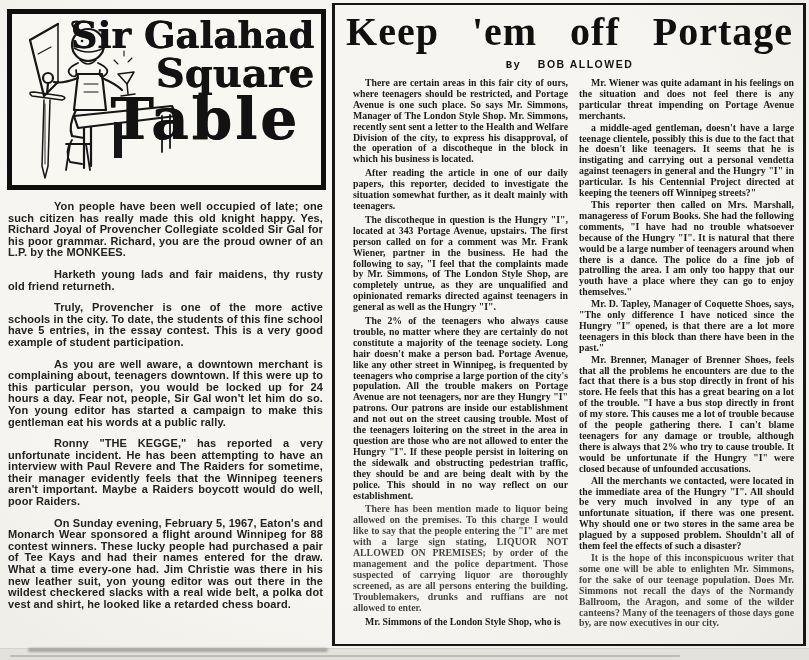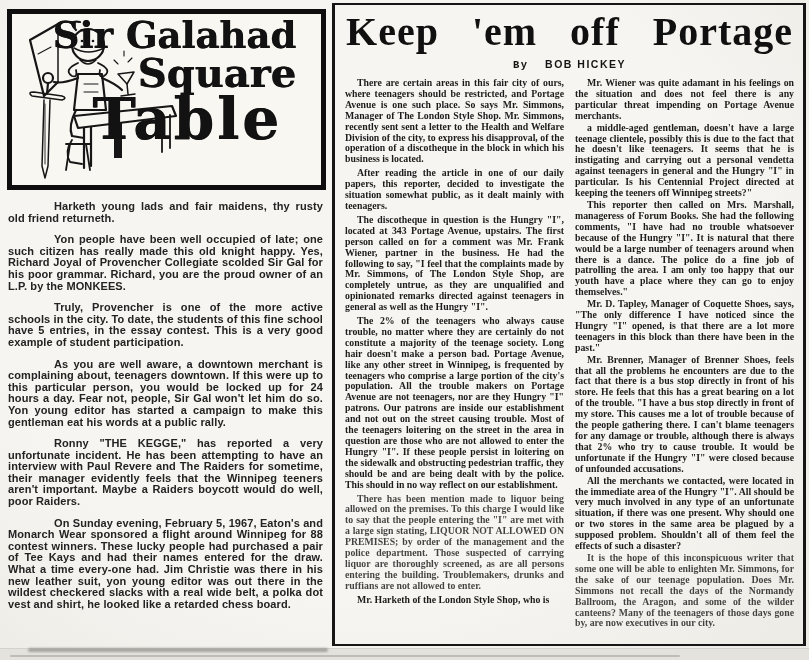--- a/index.html
+++ b/index.html
@@ -15,21 +15,21 @@
     display: flex;
   }
   
   .left-col { width: 331px; flex: none; padding: 9px 5px 0 7px; }
   .illus-box {
     height: 181px; border: 5px solid #0e0e0e; position: relative;
     background: #f8f7f2; overflow: hidden;
   }
   .knight { position: absolute; left: 2px; top: 4px; }
   .gothic-title {
-    position: absolute; top: 4px; right: 25px; text-align: right;
+    position: absolute; top: 4px; right: 7px; text-align: right;
     font-family: "DejaVu Serif", serif; font-weight: bold; color: #121212;
     line-height: 0.96; text-shadow: 0.6px 0 0 #121212;
   }
   .gothic-title span { display: block; }
   .t1 { font-size: 37px; }
   .t2 { font-size: 34px; }
   .t3 { font-size: 40px; }
   .t4 { font-size: 58px; letter-spacing: 3px; padding-right: 14px; }
   .left-text {
     padding: 11px 3px 0 1px; font-size: 11px; line-height: 11.6px;
@@ -46,21 +46,21 @@
   .main-title {
     font-family: "Liberation Serif", serif; font-size: 40px; font-weight: bold;
     text-align: center; margin: 3px 0 0 0; color: #101010;
     word-spacing: 22px; letter-spacing: 1px; white-space: nowrap;
   }
   .byline {
     text-align: center; font-weight: bold; font-size: 10.5px;
     letter-spacing: 1.5px; color: #141414; margin: 3px 0 7px 0;
   }
   .byline .by { margin-right: 12px; font-family: Liberation Mono, monospace; }
-  .cols { display: flex; gap: 11px; }
+  .cols { display: flex; gap: 11px; margin-left: 8px; }
   .col {
     width: 50%; font-family: "Liberation Serif", serif; font-weight: bold;
     font-size: 9.8px; line-height: 10.9px; text-align: justify; color: #1c1c1c;
   }
   .col p { margin: 0; text-indent: 12px; }
   .col1 p { margin-bottom: 3px; }
   .col2 p { margin-bottom: 1px; }
   .faded { opacity: 0.82; }
   
   .scan-strip {
@@ -117,44 +117,44 @@
           <path d="M52 126 L76 126 M56 126 L52 152 M72 126 L76 152" stroke-width="1.8"></path>
         </g>
       </svg>
       <div class="gothic-title">
         <span class="t1">Sir Galahad</span>
         <span class="t3">Square</span>
         <span class="t4">Table</span>
       </div>
     </div>
     <div class="left-text">
+      <p>Yon people have been well occupied of late; one such citizen has really made this old knight happy. Yes, Richard Joyal of Provencher Collegiate scolded Sir Gal for his poor grammar. Richard, you are the proud owner of an L.P. by the MONKEES.</p>
       <p>Harketh young lads and fair maidens, thy rusty old friend returneth.</p>
-      <p>Yon people have been well occupied of late; one such citizen has really made this old knight happy. Yes, Richard Joyal of Provencher Collegiate scolded Sir Gal for his poor grammar. Richard, you are the proud owner of an L.P. by the MONKEES.</p>
       <p>Truly, Provencher is one of the more active schools in the city. To date, the students of this fine school have 5 entries, in the essay contest. This is a very good example of student participation.</p>
       <p>As you are well aware, a downtown merchant is complaining about, teenagers downtown. If this were up to this particular person, you would be locked up for 24 hours a day. Fear not, people, Sir Gal won't let him do so. Yon young editor has started a campaign to make this gentleman eat his words at a public rally.</p>
       <p>Ronny "THE KEGGE," has reported a very unfortunate incident. He has been attempting to have an interview with Paul Revere and The Raiders for sometime, their manager evidently feels that the Winnipeg teeners aren't important. Maybe a Raiders boycott would do well, poor Raiders.</p>
       <p>On Sunday evening, February 5, 1967, Eaton's and Monarch Wear sponsored a flight around Winnipeg for 88 contest winners. These lucky people had purchased a pair of Tee Kays and had their names entered for the draw. What a time every-one had. Jim Christie was there in his new leather suit, yon young editor was out there in the wildest checkered slacks with a real wide belt, a polka dot vest and shirt, he looked like a retarded chess board.</p>
 
     </div>
   </div>
 
   <div class="right-box">
     <h1 class="main-title">Keep 'em off Portage</h1>
     <div class="byline">
       <span class="by">By</span>
-      <span class="author">BOB HICKEY</span>
+      <span class="author">BOB ALLOWED</span>
     </div>
     <div class="cols">
       <div class="col col1">
         <p>There are certain areas in this fair city of ours, where teenagers should be restricted, and Portage Avenue is one such place. So says Mr. Simmons, Manager of The London Style Shop. Mr. Simmons, recently sent sent a letter to the Health and Welfare Division of the city, to express his disapproval, of the operation of a discotheque in the block in which his business is located.</p>
-        <p>After reading the article in one of our daily papers, this reporter, decided to investigate the situation somewhat public, as it dealt mainly with teenagers.</p>
+        <p>After reading the article in one of our daily papers, this reporter, decided to investigate the situation somewhat further, as it dealt mainly with teenagers.</p>
         <p>The discotheque in question is the Hungry "I", located at 343 Portage Avenue, upstairs. The first person called on for a comment was Mr. Frank Wiener, partner in the business. He had the following to say, "I feel that the complaints made by Mr. Simmons, of The London Style Shop, are completely untrue, as they are unqualified and opinionated remarks directed against teenagers in general as well as the Hungry "I".</p>
         <p>The 2% of the teenagers who always cause trouble, no matter where they are certainly do not constitute a majority of the teenage society. Long hair doesn't make a person bad. Portage Avenue, like any other street in Winnipeg, is frequented by teenagers who comprise a large portion of the city's population. All the trouble makers on Portage Avenue are not teenagers, nor are they Hungry "I" patrons. Our patrons are inside our establishment and not out on the street causing trouble. Most of the teenagers loitering on the street in the area in question are those who are not allowed to enter the Hungry "I". If these people persist in loitering on the sidewalk and obstructing pedestrian traffic, they should be and are being dealt with by the police. This should in no way reflect on our establishment.</p>
         <p class="faded">There has been mention made to liquor being allowed on the premises. To this charge I would like to say that the people entering the "I" are met with a large sign stating, LIQUOR NOT ALLOWED ON PREMISES; by order of the management and the police department. Those suspected of carrying liquor are thoroughly screened, as are all persons entering the building. Troublemakers, drunks and ruffians are not allowed to enter.</p>
-        <p>Mr. Harketh of the London Style Shop, who is</p>
+        <p>Mr. Simmons of the London Style Shop, who is</p>
       </div>
       <div class="col col2">
         <p>Mr. Wiener was quite adamant in his feelings on the situation and does not feel there is any particular threat impending on Portage Avenue merchants.</p>
         <p>a middle-aged gentleman, doesn't have a large teenage clientele, possibly this is due to the fact that he doesn't like teenagers. It seems that he is instigating and carrying out a personal vendetta against teenagers in general and the Hungry "I" in particular. Is his Centennial Project directed at keeping the teeners off Winnipeg streets?"</p>
         <p>This reporter then called on Mrs. Marshall, manageress of Forum Books. She had the following comments, "I have had no trouble whatsoever because of the Hungry "I". It is natural that there would be a large number of teenagers around when there is a dance. The police do a fine job of patrolling the area. I am only too happy that our youth have a place where they can go to enjoy themselves."</p>
         <p>Mr. D. Tapley, Manager of Coquette Shoes, says, "The only difference I have noticed since the Hungry "I" opened, is that there are a lot more teenagers in this block than there have been in the past."</p>
         <p>Mr. Brenner, Manager of Brenner Shoes, feels that all the problems he encounters are due to the fact that there is a bus stop directly in front of his store. He feels that this has a great bearing on a lot of the trouble. "I have a bus stop directly in front of my store. This causes me a lot of trouble because of the people gathering there. I can't blame teenagers for any damage or trouble, although there is always that 2% who try to cause trouble. It would be unfortunate if the Hungry "I" were closed because of unfounded accusations.</p>
         <p>All the merchants we contacted, were located in the immediate area of the Hungry "I". All should be very much involved in any type of an unfortunate situation, if there was one present. Why should one or two stores in the same area be plagued by a supposed problem. Shouldn't all of them feel the effects of such a disaster?</p>
         <p class="faded">It is the hope of this inconspicuous writer that some one will be able to enlighten Mr. Simmons, for the sake of our teenage population. Does Mr. Simmons not recall the days of the Normandy Ballroom, the Aragon, and some of the wilder canteens? Many of the teenagers of those days gone by, are now executives in our city.</p>
       </div>

